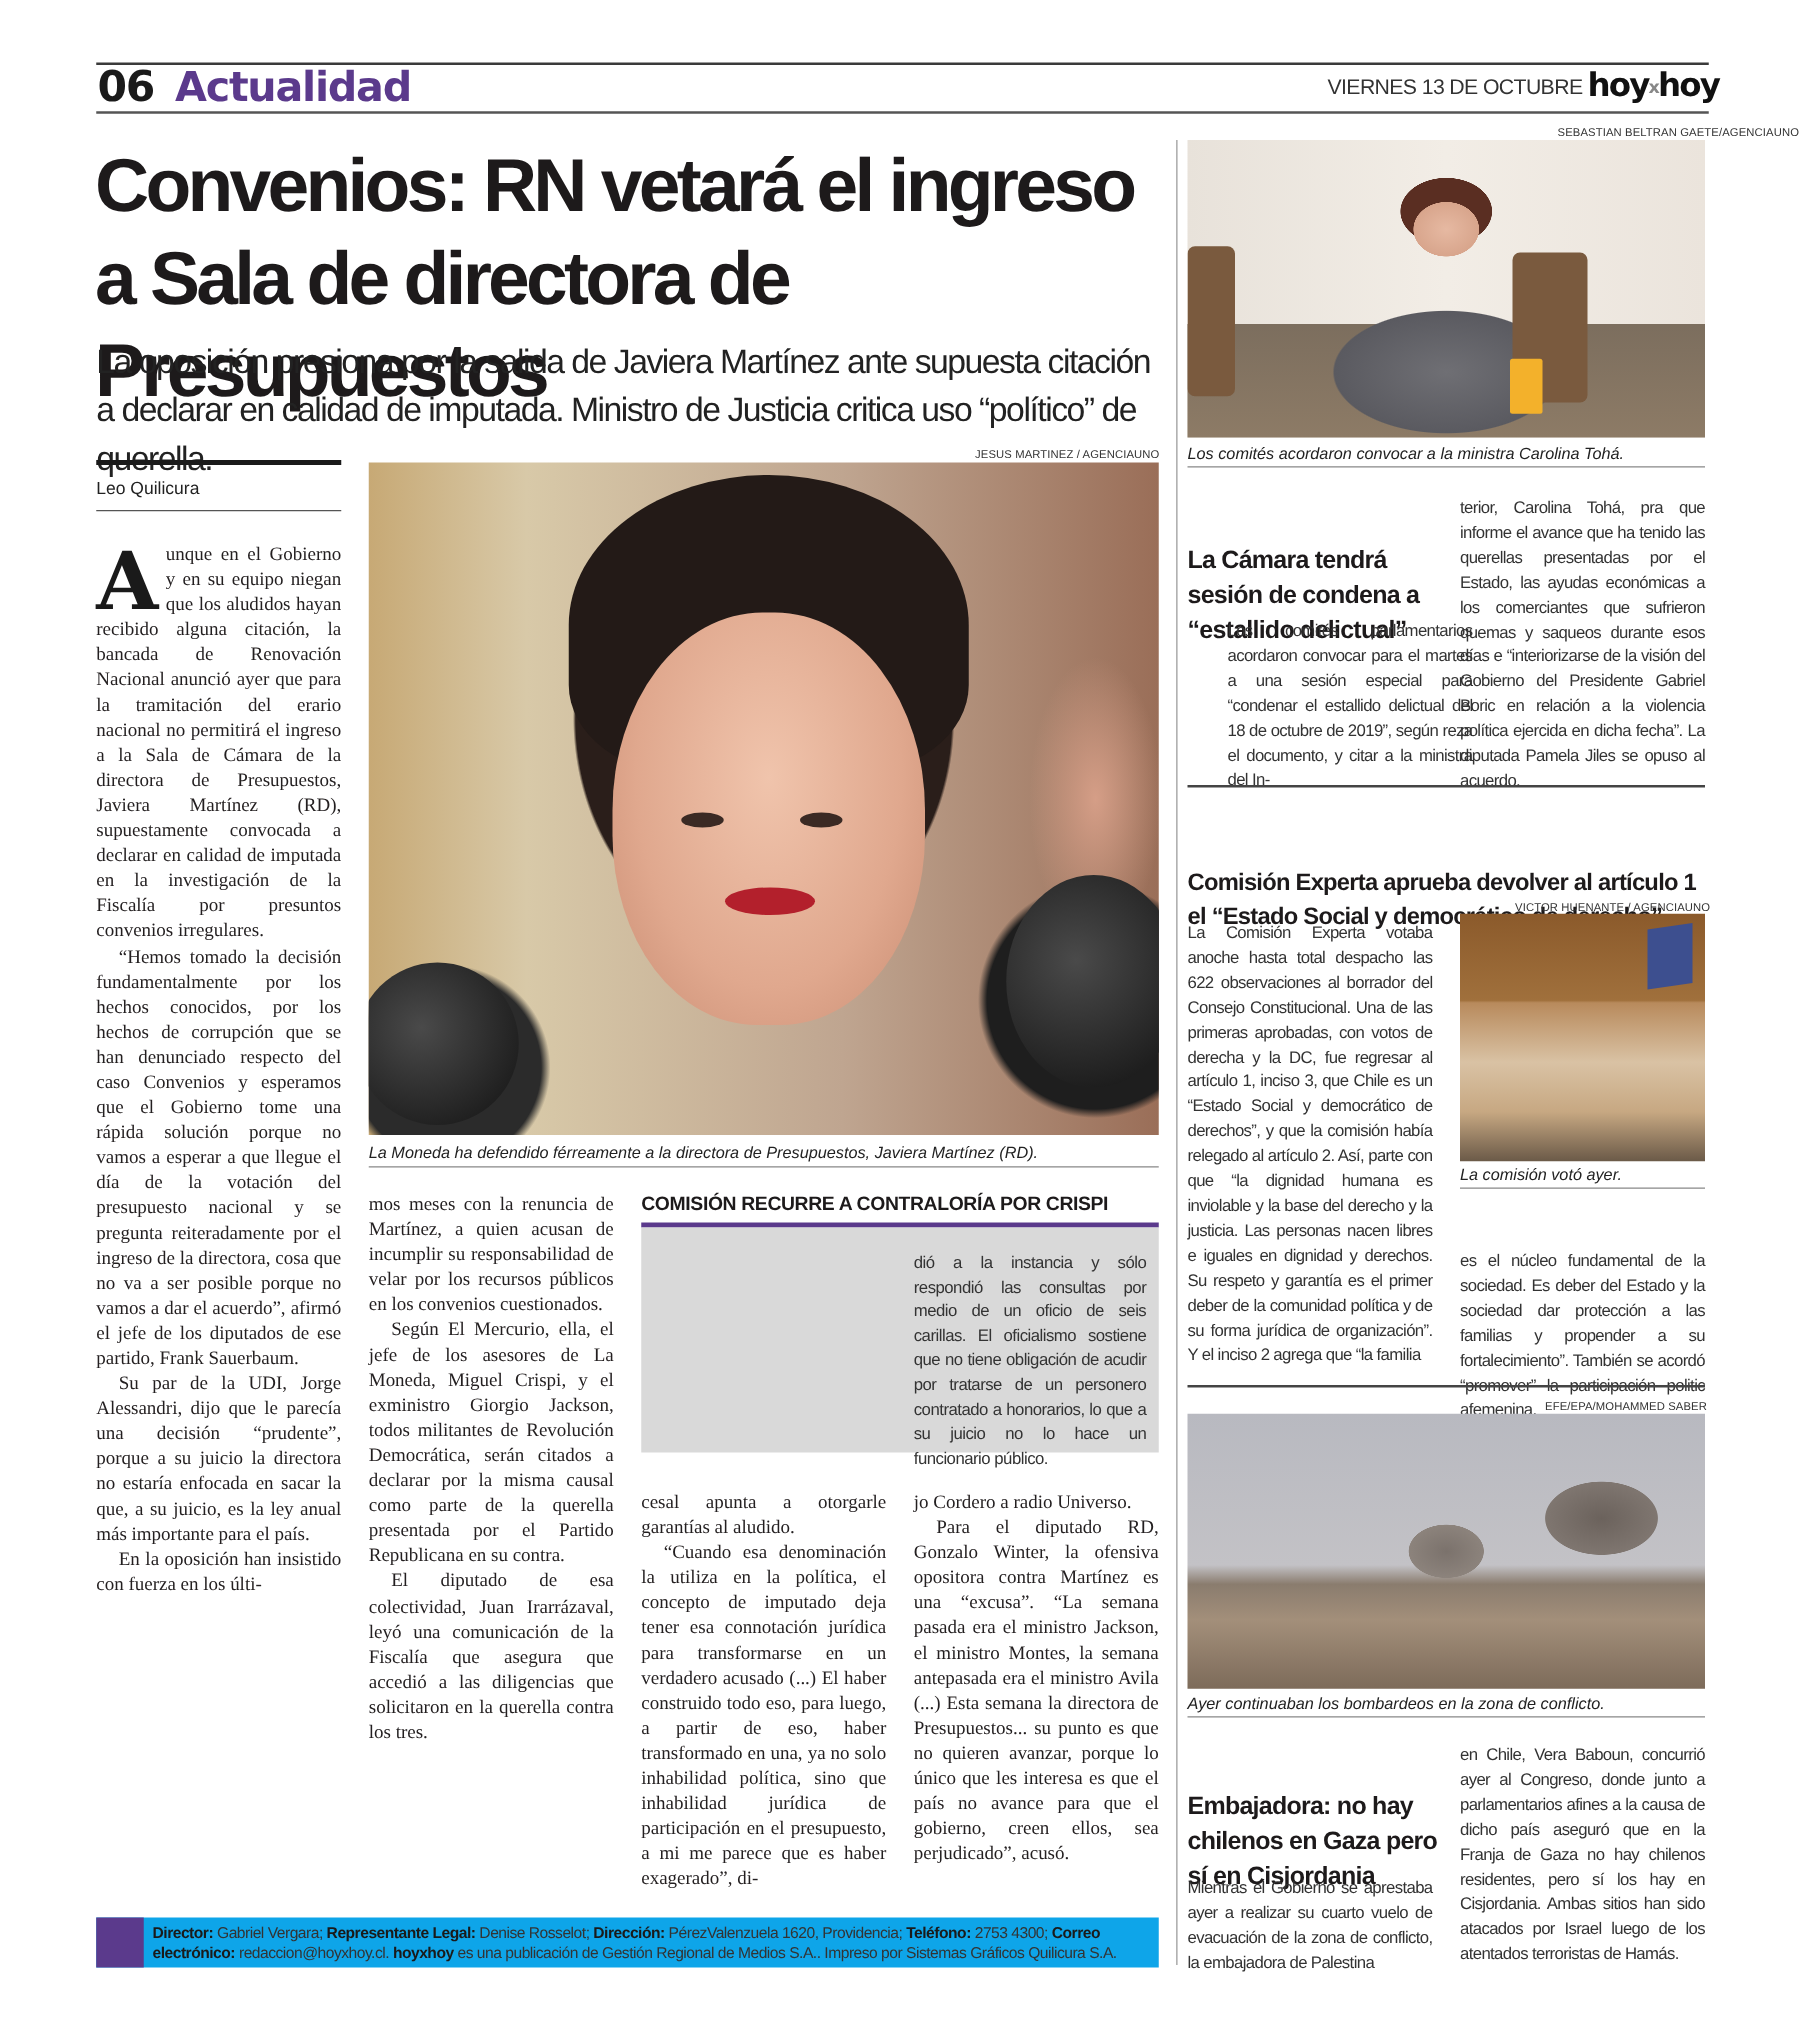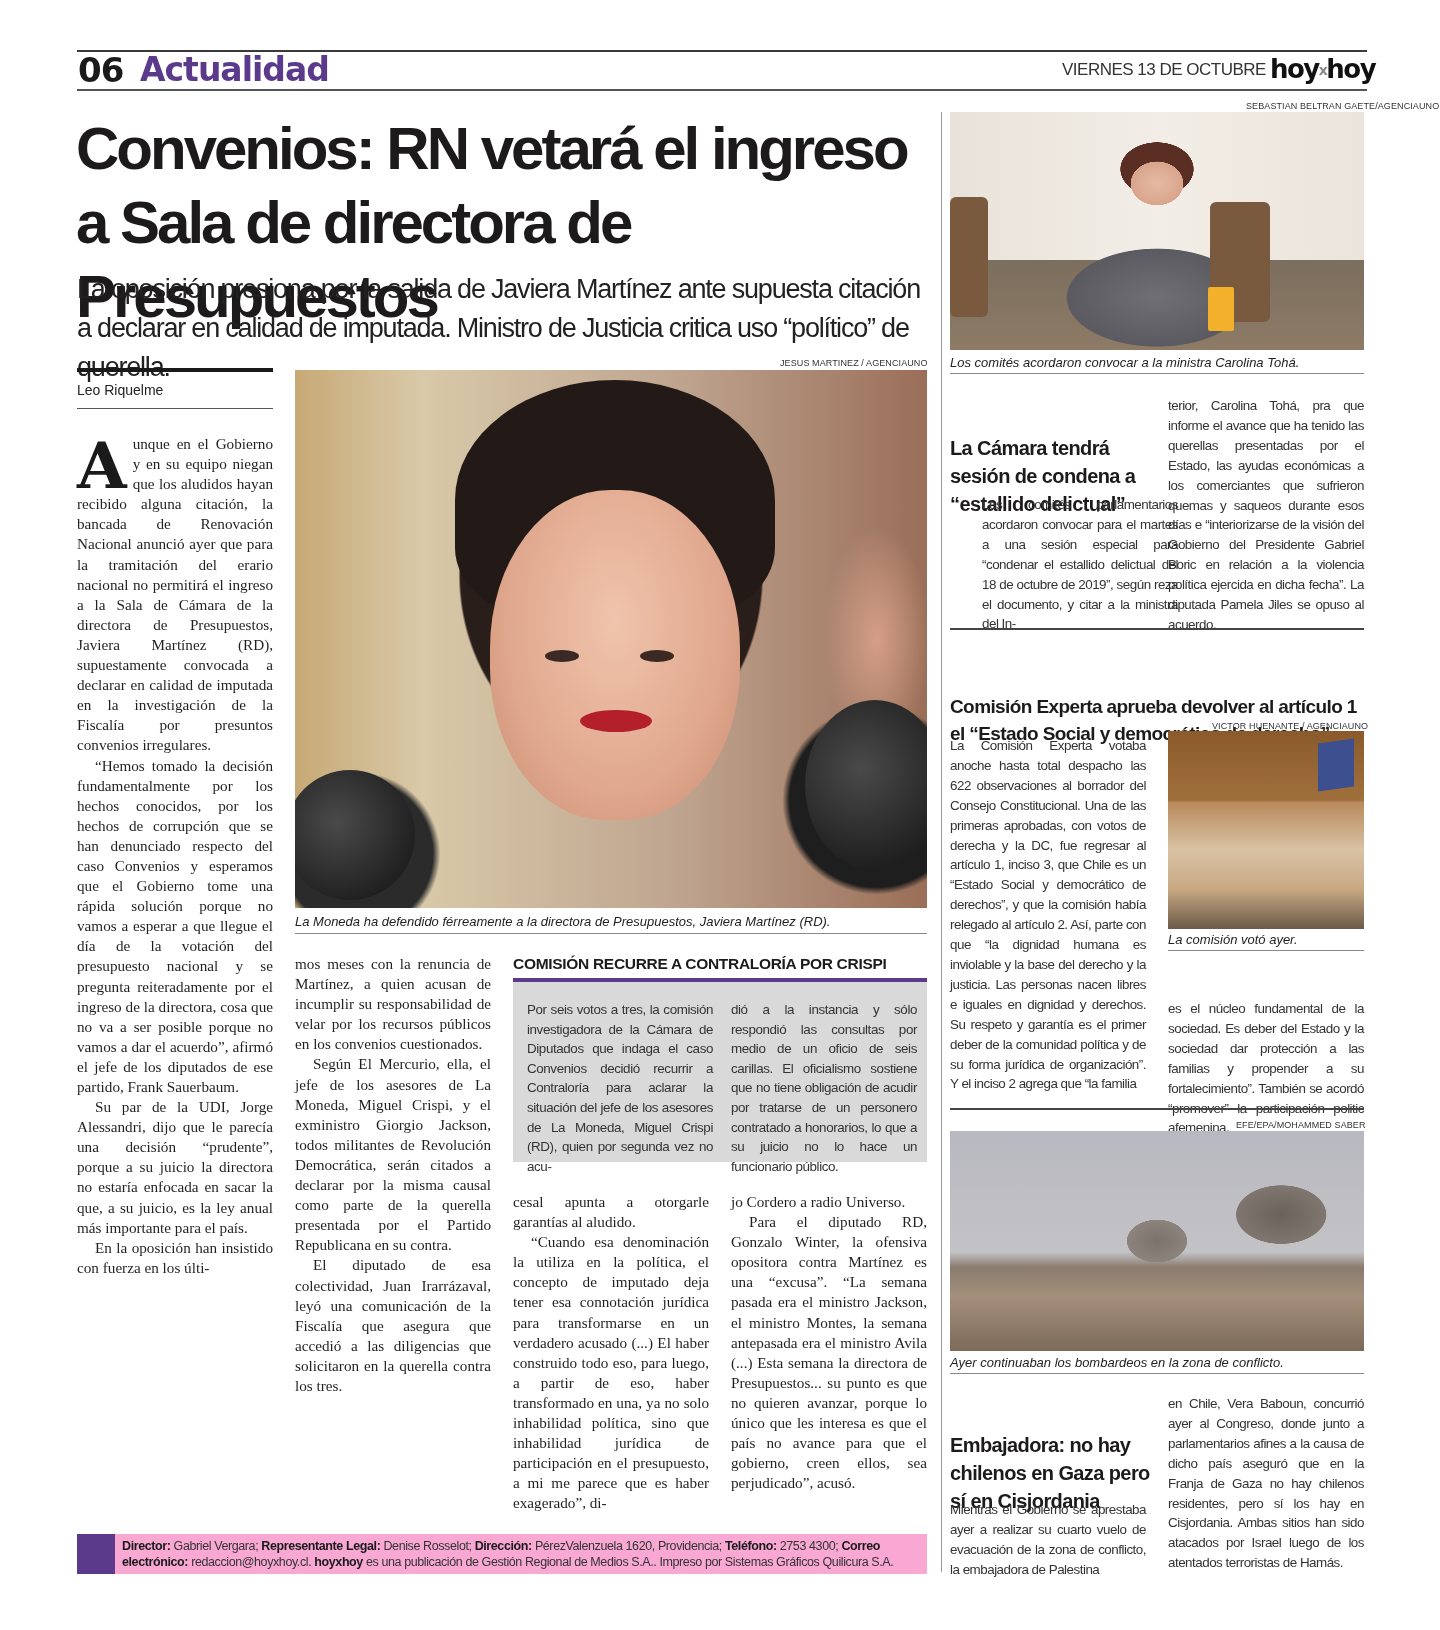--- a/index.html
+++ b/index.html
@@ -106,40 +106,40 @@
       radial-gradient(ellipse 12% 16% at 50% 50%, #7b726c 0%, #8c837c 60%, transparent 61%),
       radial-gradient(ellipse 18% 22% at 80% 38%, #6b625c 0%, #7f7670 60%, transparent 61%),
       linear-gradient(180deg, #b8b9c0 0%, #c3c2c6 55%, #8a7c6e 62%, #a38f7a 75%, #7d6b5a 100%);
   }
   #gaza-caption { position: absolute; left: 950px; top: 1355px; width: 414px; font: italic 13px "Liberation Sans", sans-serif; color: #222; padding-bottom: 3px; border-bottom: 1px solid #888; }
   #story-gaza-title { left: 950px; top: 1390px; width: 200px; }
   #story-gaza-col1 { left: 950px; top: 1500px; width: 196px; }
   #story-gaza-col2 { left: 1168px; top: 1394px; width: 196px; }
 
   
-  .footer { position: absolute; left: 77px; top: 1534px; width: 850px; height: 40px; background: #f9a8d4; }
+  .footer { position: absolute; left: 77px; top: 1534px; width: 850px; height: 40px; background: #0ea5e9; }
   .footer-bar { position: absolute; left: 0; top: 0; width: 38px; height: 40px; background: #5b3a8c; }
   .footer-text { position: absolute; left: 45px; top: 4px; width: 800px; font: 12.5px/16px "Liberation Sans", sans-serif; color: #333; letter-spacing: -0.4px; }
   .footer-text b { color: #1a1a1a; }
 </style>
 </head>
 <body>
 
 <div class="rule" id="header-top-rule"></div>
 <div class="page-num">06</div>
 <div class="section">Actualidad</div>
 <div class="date">VIERNES 13 DE OCTUBRE</div>
 <div class="logo"><span>hoy</span><span class="x">x</span><span>hoy</span></div>
 <div class="rule" id="header-bottom-rule"></div>
 
 <h1 class="headline">Convenios: RN vetará el ingreso a Sala de directora de Presupuestos</h1>
 <div class="dek">La oposición presiona por la salida de Javiera Martínez ante supuesta citación a declarar en calidad de imputada. Ministro de Justicia critica uso “político” de querella.</div>
 
 <div class="rule" id="byline-top-rule"></div>
-<div class="byline">Leo Riquelme</div>
+<div class="byline">Leo Quilicura</div>
 <div class="rule" id="byline-bottom-rule"></div>
 
 <div class="col" id="col-1">
   <p class="first"><span class="dropcap">A</span><span>unque en el Gobierno y en su equipo niegan que los aludidos hayan recibido alguna citación, la bancada de Renovación Nacional anunció ayer que para la tramitación del erario nacional no permitirá el ingreso a la Sala de Cámara de la directora de Presupuestos, Javiera Martínez (RD), supuestamente convocada a declarar en calidad de imputada en la investigación de la Fiscalía por presuntos convenios irregulares.</span></p>
   <p>“Hemos tomado la decisión fundamentalmente por los hechos conocidos, por los hechos de corrupción que se han denunciado respecto del caso Convenios y esperamos que el Gobierno tome una rápida solución porque no vamos a esperar a que llegue el día de la votación del presupuesto nacional y se pregunta reiteradamente por el ingreso de la directora, cosa que no va a ser posible porque no vamos a dar el acuerdo”, afirmó el jefe de los diputados de ese partido, Frank Sauerbaum.</p>
   <p>Su par de la UDI, Jorge Alessandri, dijo que le parecía una decisión “prudente”, porque a su juicio la directora no estaría enfocada en sacar la que, a su juicio, es la ley anual más importante para el país.</p>
   <p>En la oposición han insistido con fuerza en los últi-</p>
 </div>
 
 <div class="credit" id="main-photo-credit">JESUS MARTINEZ / AGENCIAUNO</div>
@@ -156,21 +156,20 @@
 <div id="main-caption">La Moneda ha defendido férreamente a la directora de Presupuestos, Javiera Martínez (RD).</div>
 
 <div class="col" id="col-2">
   <p class="first">mos meses con la renuncia de Martínez, a quien acusan de incumplir su responsabilidad de velar por los recursos públicos en los convenios cuestionados.</p>
   <p>Según El Mercurio, ella, el jefe de los asesores de La Moneda, Miguel Crispi, y el exministro Giorgio Jackson, todos militantes de Revolución Democrática, serán citados a declarar por la misma causal como parte de la querella presentada por el Partido Republicana en su contra.</p>
   <p>El diputado de esa colectividad, Juan Irarrázaval, leyó una comunicación de la Fiscalía que asegura que accedió a las diligencias que solicitaron en la querella contra los tres.</p>
 </div>
 
 <div class="box-title">COMISIÓN RECURRE A CONTRALORÍA POR CRISPI</div>
 <div class="box">
-  <div class="box-col" id="box-col-1">Por seis votos a tres, la comisión investigadora de la Cámara de Diputados que indaga el caso Convenios decidió recurrir a Contraloría para aclarar la situación del jefe de los asesores de La Moneda, Miguel Crispi (RD), quien por segunda vez no acu-</div>
   <div class="box-col" id="box-col-2">dió a la instancia y sólo respondió las consultas por medio de un oficio de seis carillas. El oficialismo sostiene que no tiene obligación de acudir por tratarse de un personero contratado a honorarios, lo que a su juicio no lo hace un funcionario público.</div>
 </div>
 
 <div class="col" id="col-3">
   <p class="first">cesal apunta a otorgarle garantías al aludido.</p>
   <p>“Cuando esa denominación la utiliza en la política, el concepto de imputado deja tener esa connotación jurídica para transformarse en un verdadero acusado (...) El haber construido todo eso, para luego, a partir de eso, haber transformado en una, ya no solo inhabilidad política, sino que inhabilidad jurídica de participación en el presupuesto, a mi me parece que es haber exagerado”, di-</p>
 </div>
 <div class="col" id="col-4">
   <p class="first">jo Cordero a radio Universo.</p>
   <p>Para el diputado RD, Gonzalo Winter, la ofensiva opositora contra Martínez es una “excusa”. “La semana pasada era el ministro Jackson, el ministro Montes, la semana antepasada era el ministro Avila (...) Esta semana la directora de Presupuestos... su punto es que no quieren avanzar, porque lo único que les interesa es que el país no avance para que el gobierno, creen ellos, sea perjudicado”, acusó.</p>

